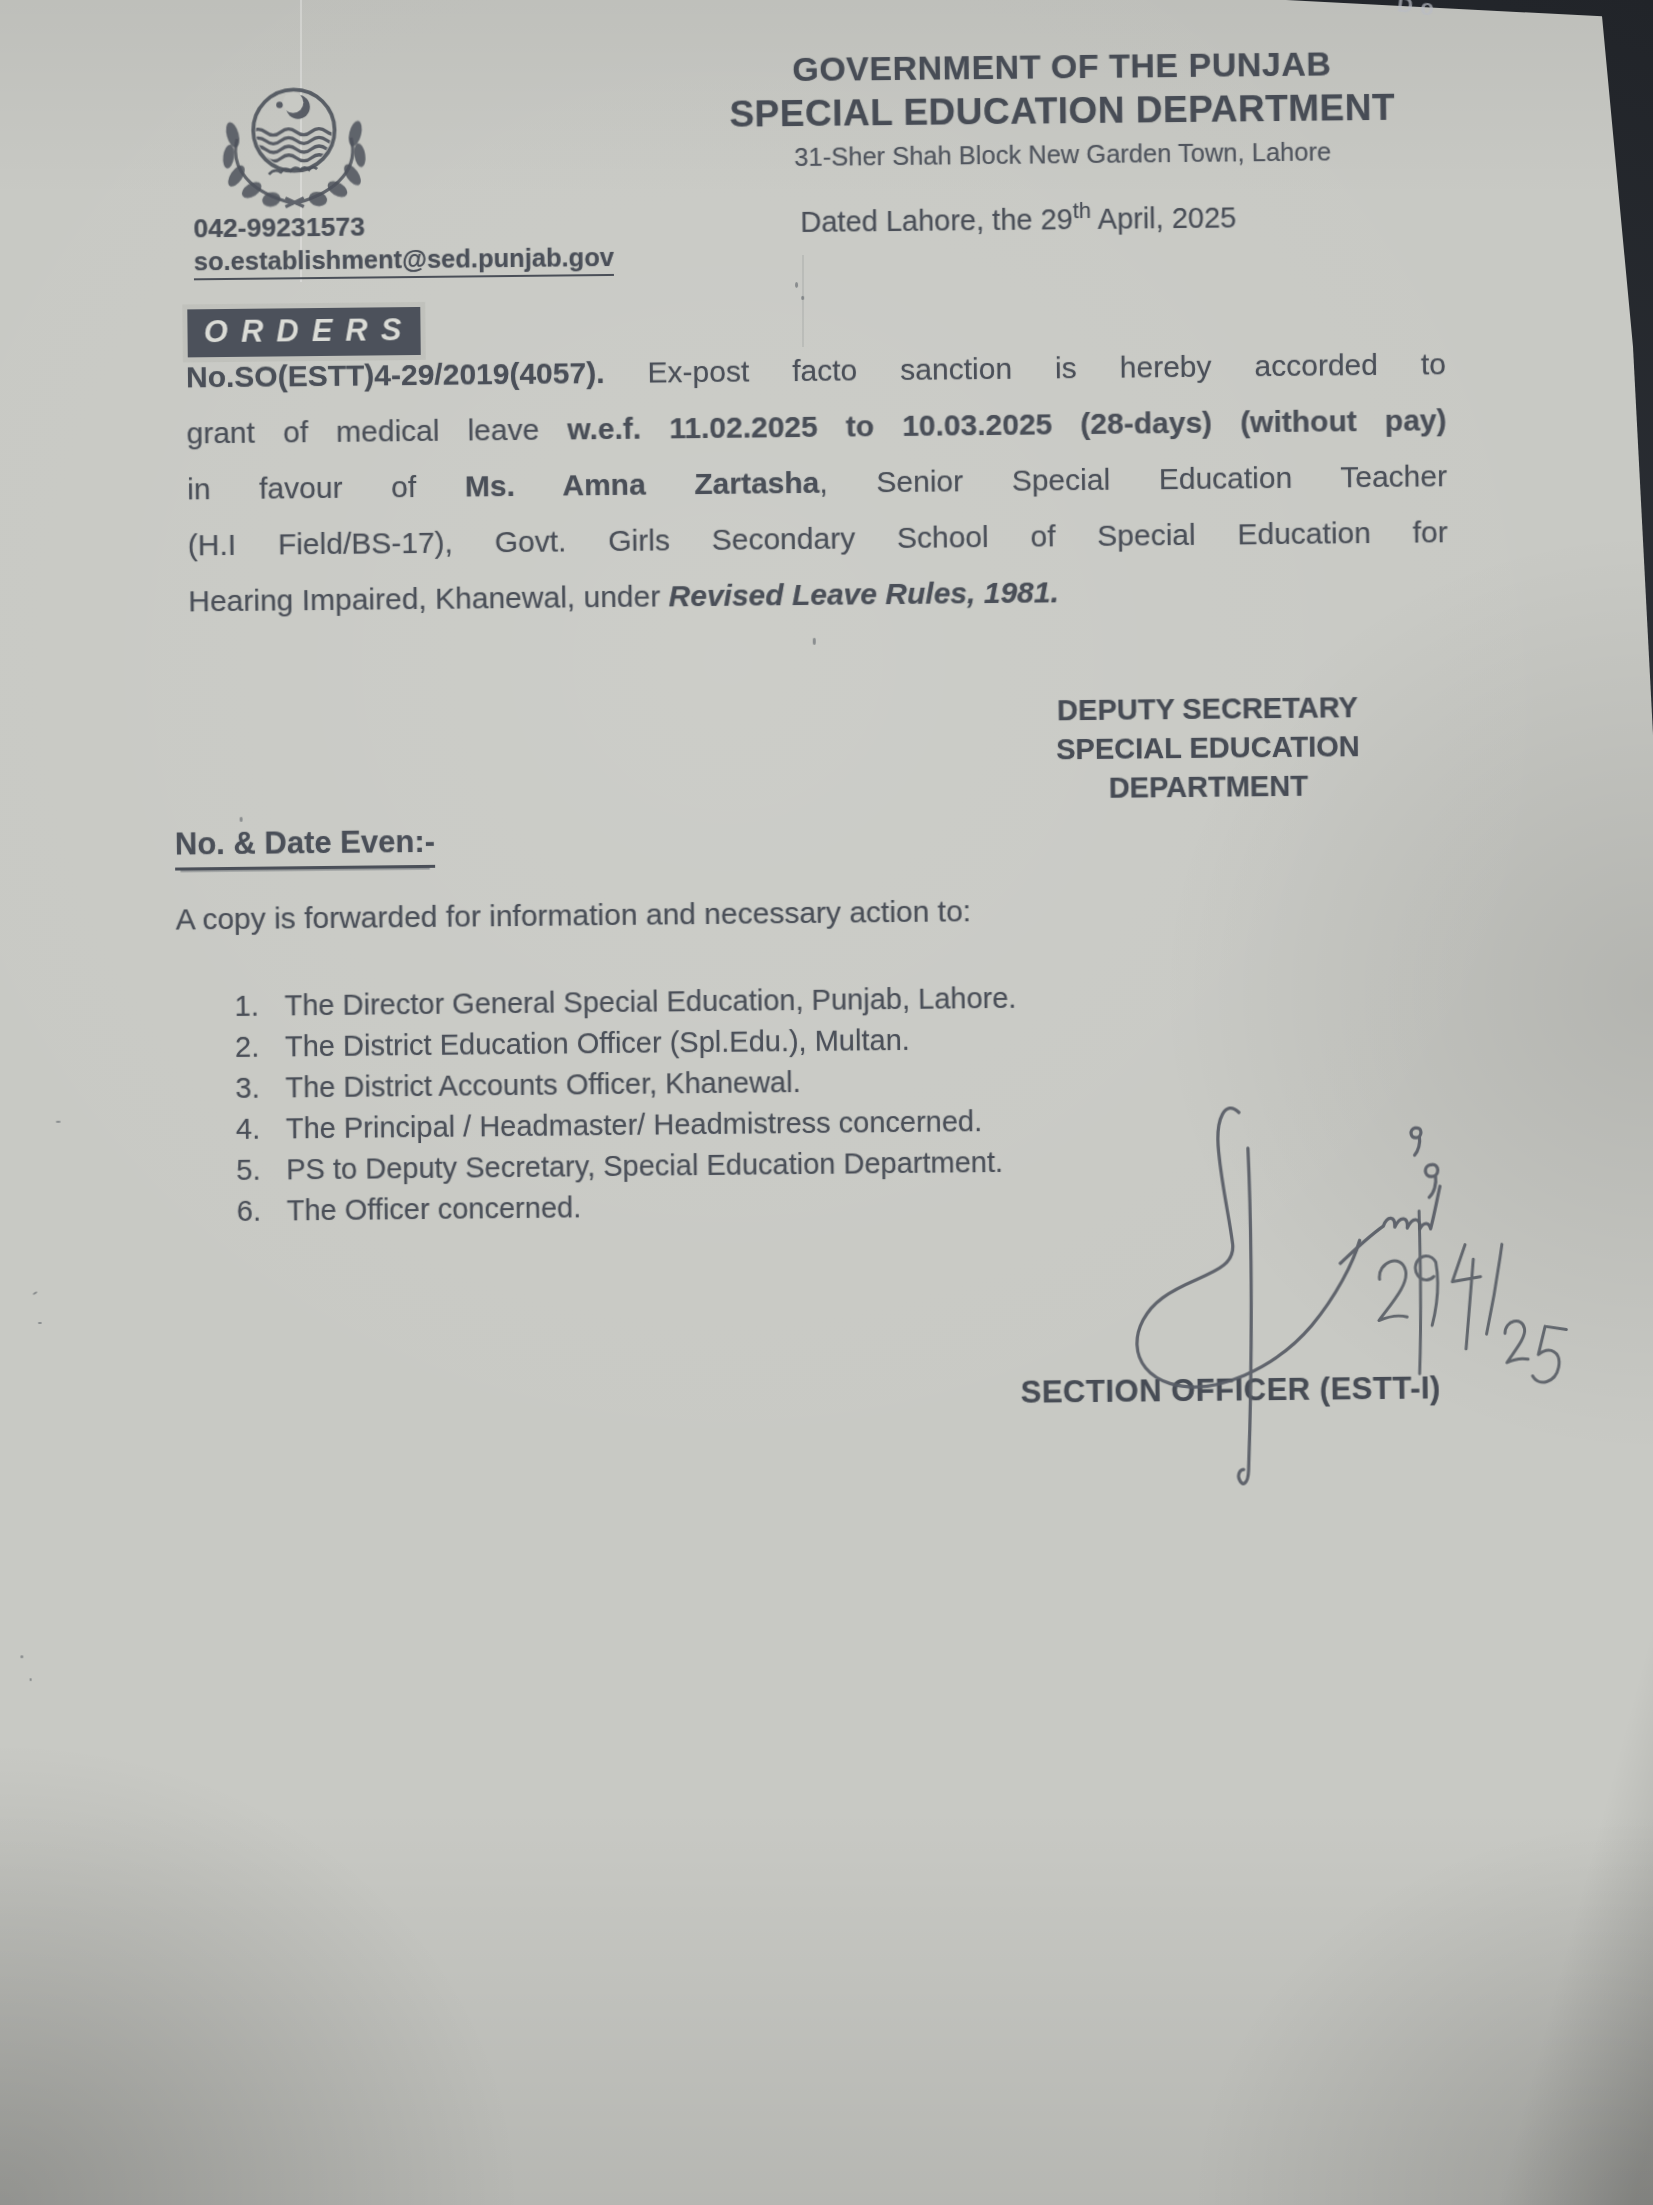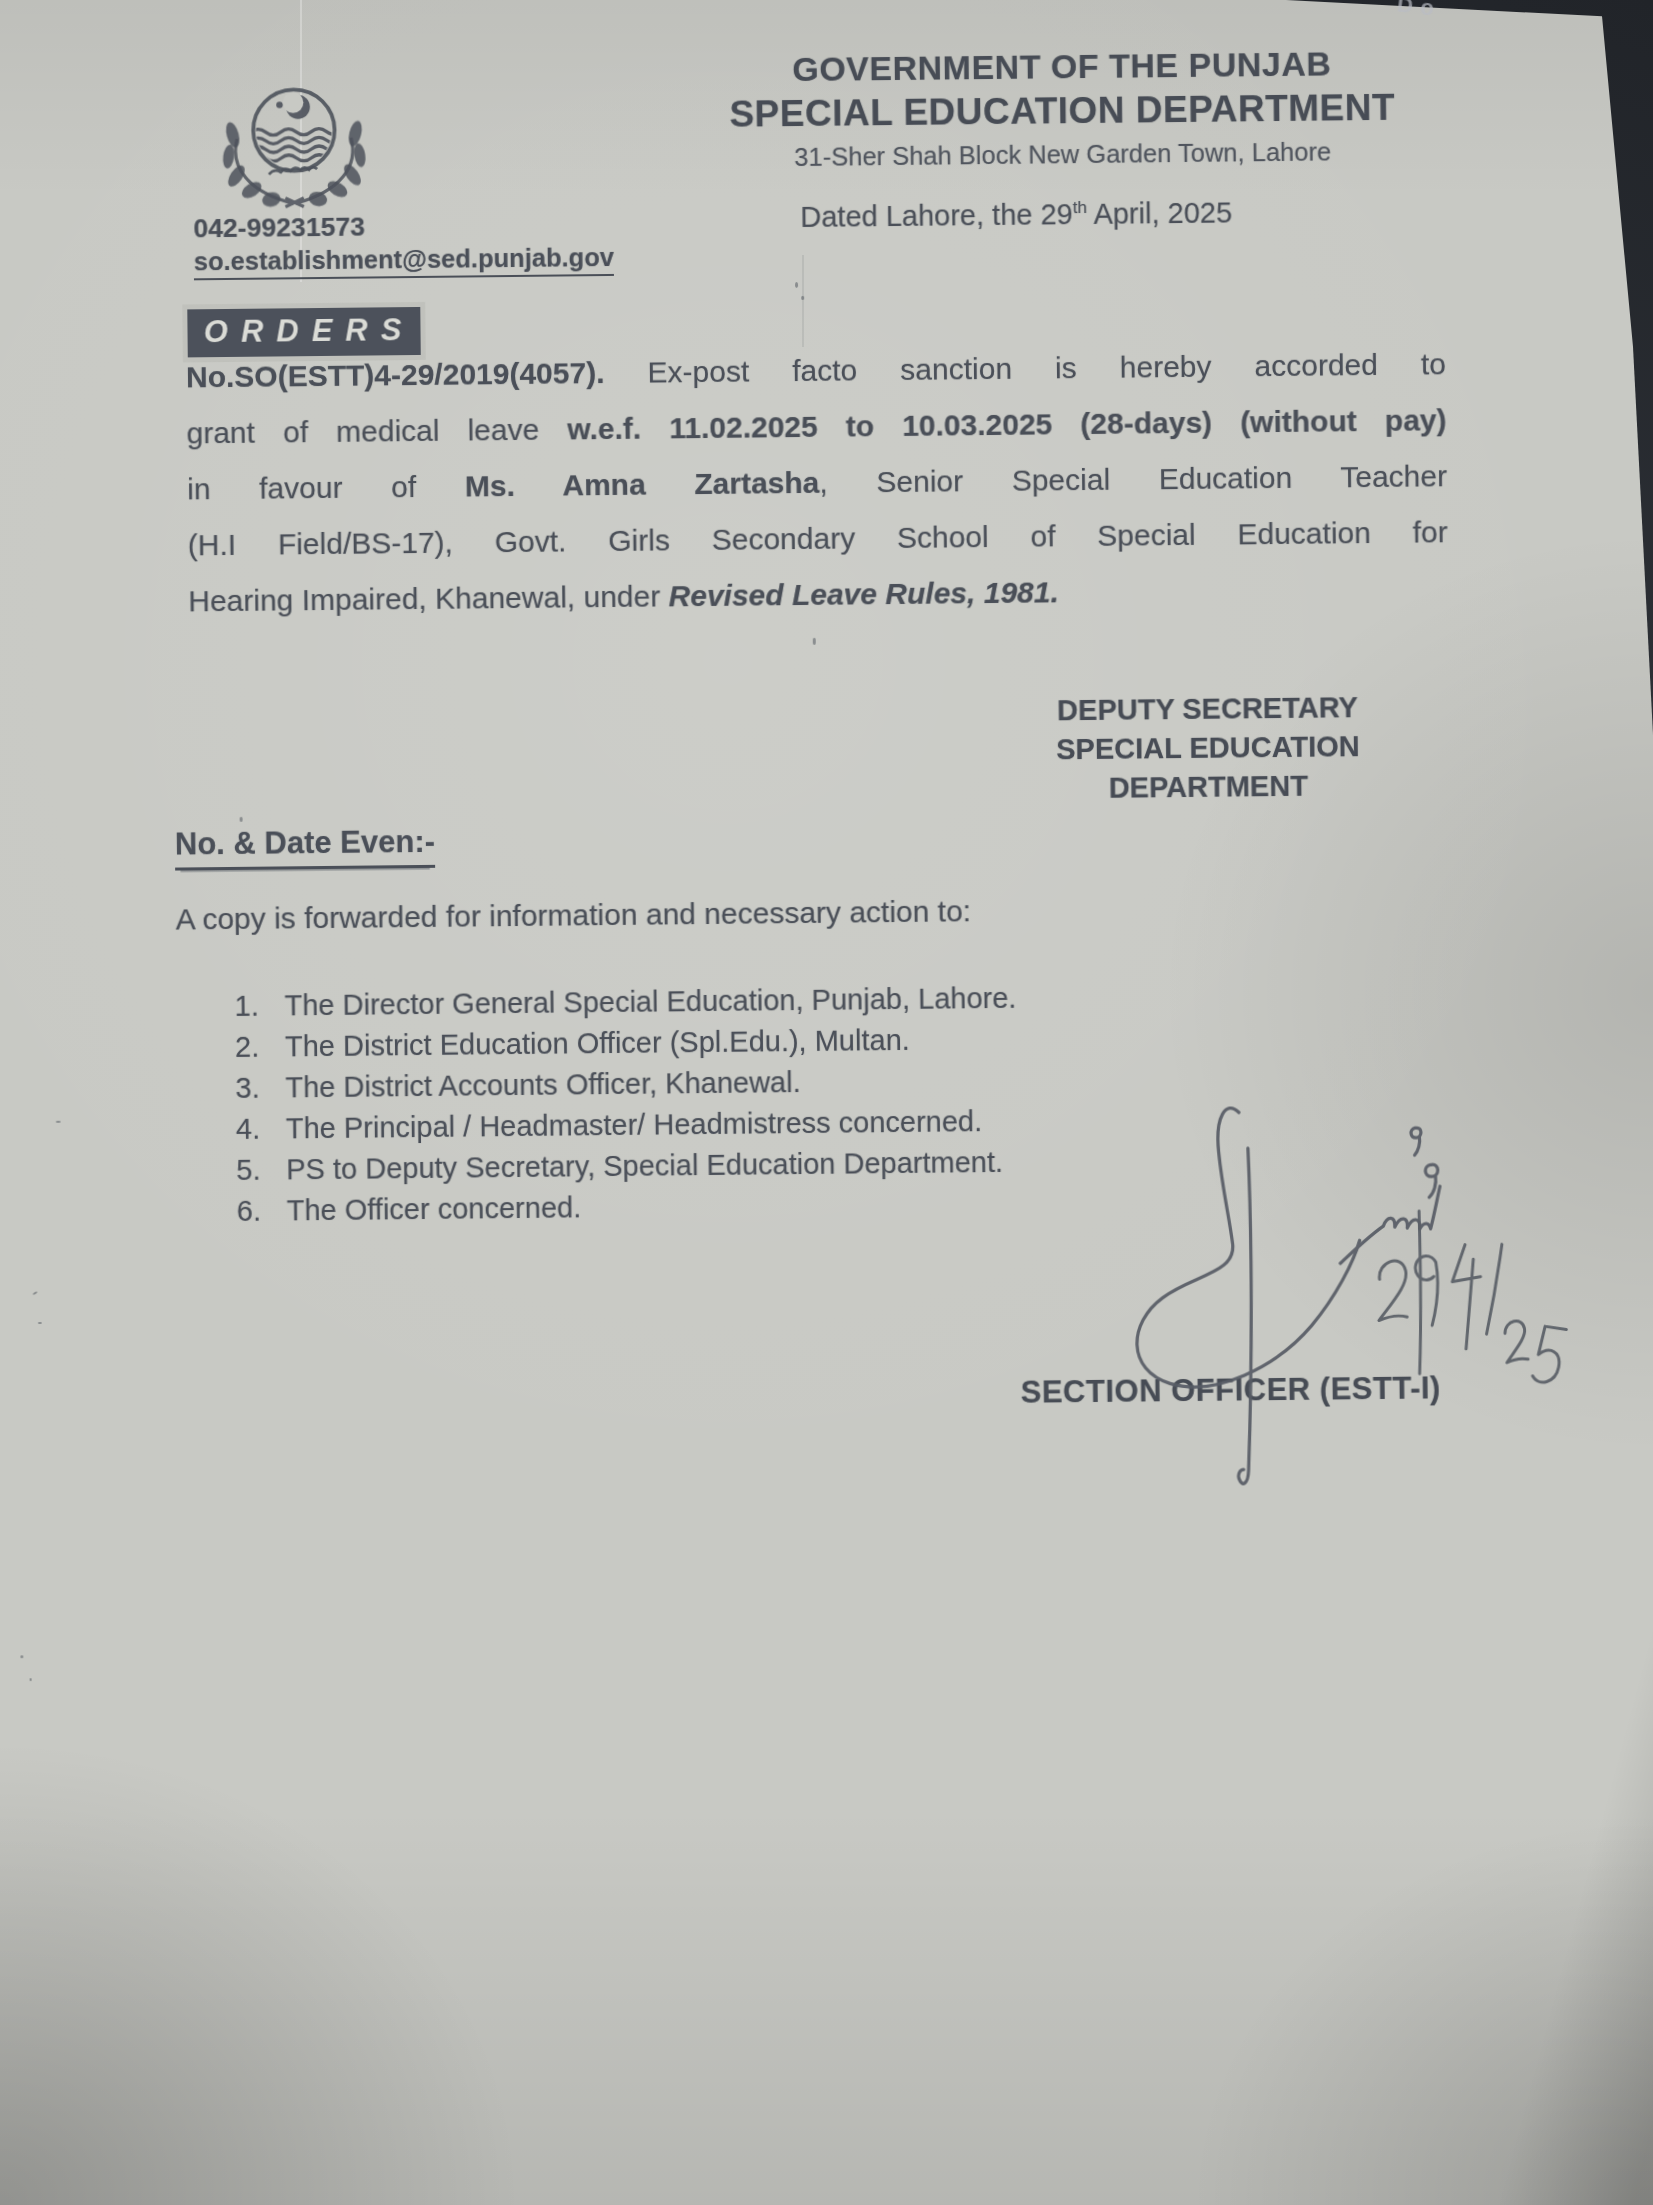--- a/index.html
+++ b/index.html
@@ -31,21 +31,21 @@
     transform:rotate(-0.6deg);transform-origin:228px 760px;
     filter:blur(0.4px);
     text-shadow:0 0 1.1px rgba(74,79,88,.40);
   }
   .abs{position:absolute;}
   .head-center{left:673px;top:56px;width:792px;text-align:center;}
   .t1{font-size:34px;font-weight:bold;letter-spacing:0.5px;color:#474c55;}
   .t2{font-size:37px;font-weight:bold;letter-spacing:0.5px;margin-top:4.3px;color:#474c55;}
   .addr{font-size:25.5px;margin-top:7.6px;color:#50555e;}
   .dated{left:806px;top:207px;font-size:29px;}
-  .dated sup{font-size:17px;vertical-align:super;}
+  .dated sup{font-size:22px;vertical-align:super;}
   .phone{left:199px;top:213px;font-size:26.6px;font-weight:bold;}
   .email{left:199px;top:247px;font-size:25.5px;font-weight:bold;
     border-bottom:2.7px solid #4a4f58;padding-bottom:2.2px;}
   .orders{
     left:192px;top:309px;display:inline-block;
     background:#4c515b;color:#dadbd6;
     font-size:31px;font-weight:bold;font-style:italic;letter-spacing:13px;
     padding:5.4px 6.5px 6.5px 16.3px;
     box-shadow:0 0 0 4.9px #c0c1bc, 0 7.6px 0 -3.3px rgba(74,79,88,.35);
   }

